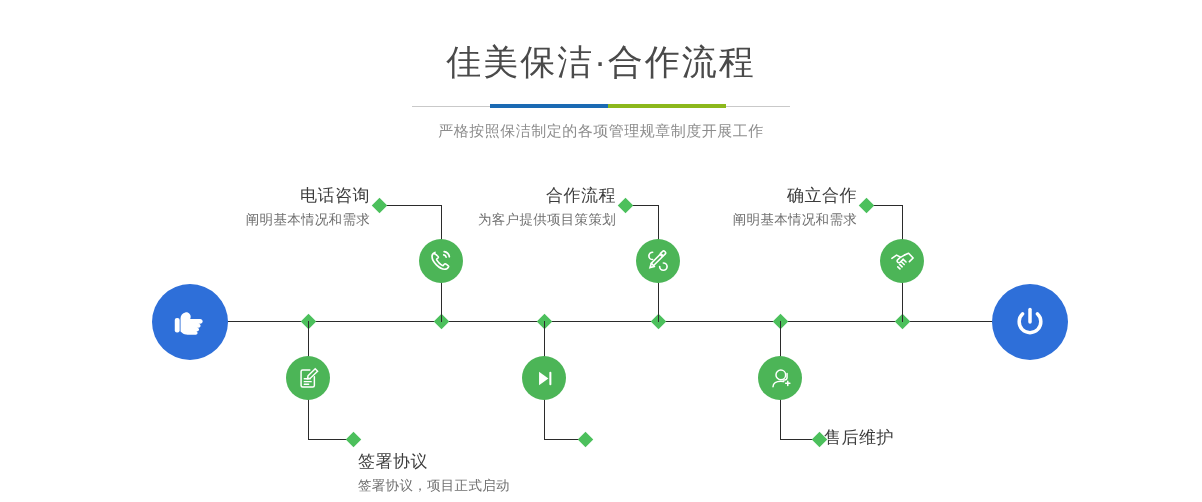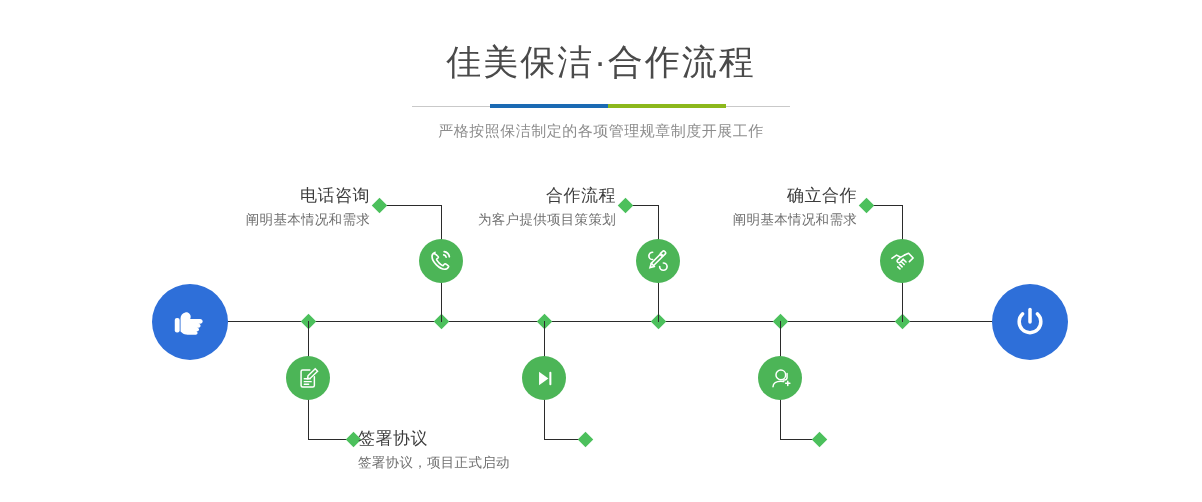--- a/index.html
+++ b/index.html
@@ -136,21 +136,21 @@
     <span>
       <svg width="25" height="25" viewBox="0 0 32 32" fill="none" stroke="#ffffff" stroke-width="1.9" stroke-linecap="round">
         <path d="M23.5 13.6V25a2 2 0 0 1-2 2H8.5a2 2 0 0 1-2-2V7a2 2 0 0 1 2-2h9.2"></path>
         <line x1="10.6" y1="16.4" x2="18.2" y2="16.4"></line>
         <line x1="10.6" y1="20" x2="19.4" y2="20"></line>
         <line x1="10.6" y1="23.4" x2="16.2" y2="23.4"></line>
         <path d="M15.4 12.6 24.6 3.6l3 3-9.2 9-3.7.8z"></path>
       </svg>
     </span>
   </div>
-  <div class="lbl down" style="left:358px; top:429px; width:260px;">
+  <div class="lbl down" style="left:358px; top:452px; width:260px;">
     <div class="t">签署协议</div>
     <div class="s">签署协议，项目正式启动</div>
   </div>
 
   <div class="diamond" style="left:653px; top:316px;"></div>
   <div class="vline" style="left:658px; top:205px; height:117px;"></div>
   <div class="hline" style="left:625px; top:205px; width:34px;"></div>
   <div class="diamond" style="left:620px; top:200px;"></div>
   <div class="node-circle" style="left:636px; top:239px;">
     <span>
@@ -208,15 +208,16 @@
     <span>
       <svg width="25" height="25" viewBox="0 0 32 32" fill="none" stroke="#ffffff" stroke-width="1.9" stroke-linecap="round">
         <path d="M16.4 5.2a6.2 6.2 0 1 0 0 12.4 6.2 6.2 0 0 0 0-12.4z"></path>
         <path d="M6.4 26.6c0-4.4 4.4-7.2 10-7.2 1.3 0 2.6.2 3.7.5"></path>
         <path d="M24.4 9.6v5.2a3 3 0 0 1-3 3h-2"></path>
         <path d="M22.6 22.2h5.4M25.3 19.5v5.4"></path>
       </svg>
     </span>
   </div>
   <div class="lbl down" style="left:824px; top:428px; width:280px;">
+    <div class="t">售后维护</div>
   </div>
 
 </div>
 
 </body></html>

